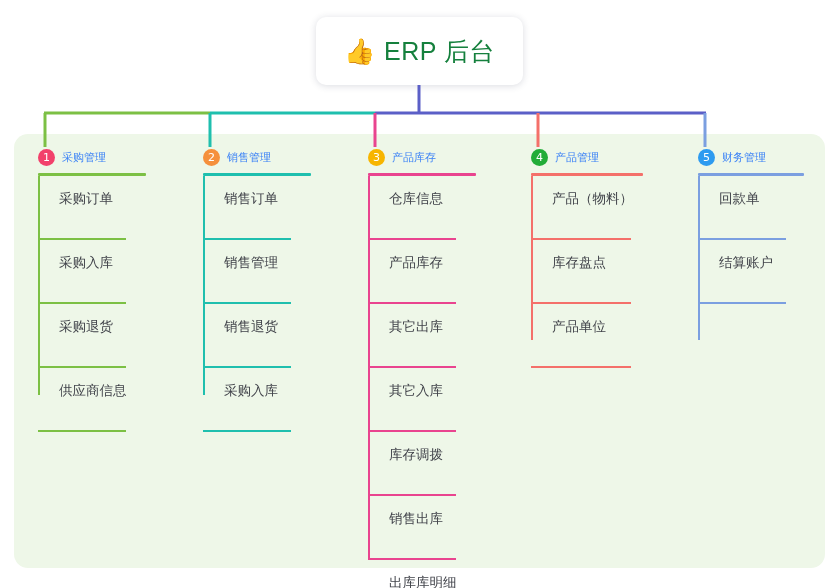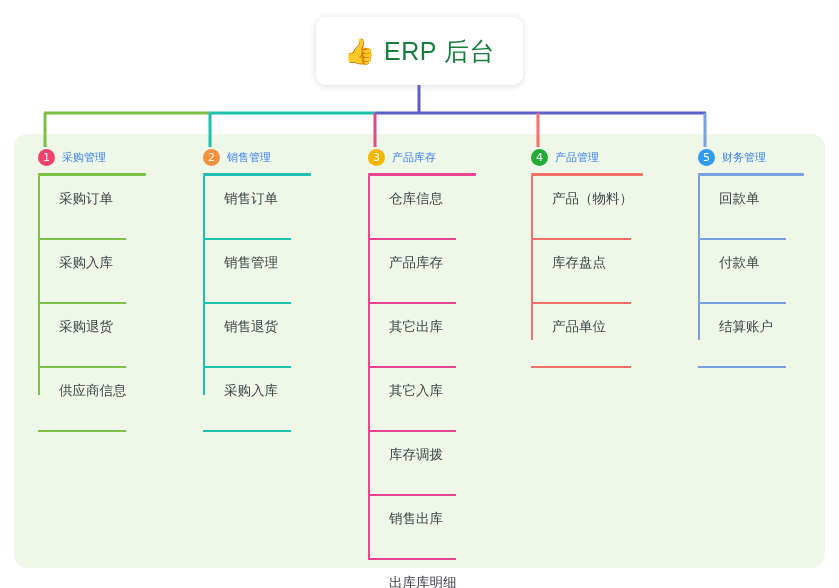--- a/index.html
+++ b/index.html
@@ -204,23 +204,19 @@
         <div class="col-head">
           <span class="badge" style="background: rgb(46, 155, 240);">5</span>
           <span class="head-label">财务管理</span>
         </div>
         <div class="head-rule" style="background: rgb(123, 159, 224); width: 106px;"></div>
         <div class="leaf">
           <span class="leaf-text">回款单</span>
           <div class="leaf-rule" style="background: rgb(123, 159, 224); width: 88px;"></div>
         </div>
         <div class="leaf">
-          <span class="leaf-text">付款单</span>
-          <div class="leaf-rule" style="background: rgb(123, 159, 224); width: 88px;"></div>
-        </div>
-        <div class="leaf">
           <span class="leaf-text">结算账户</span>
           <div class="leaf-rule" style="background: rgb(123, 159, 224); width: 88px;"></div>
         </div>
       </div>
     </div>
 
 </div>
 
 </body></html>

